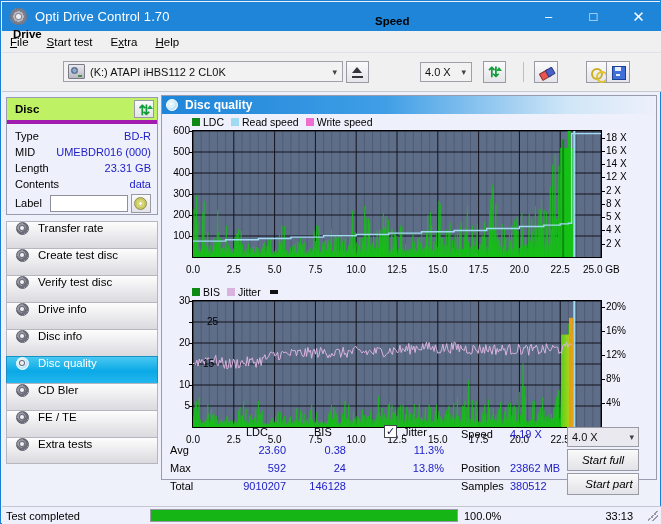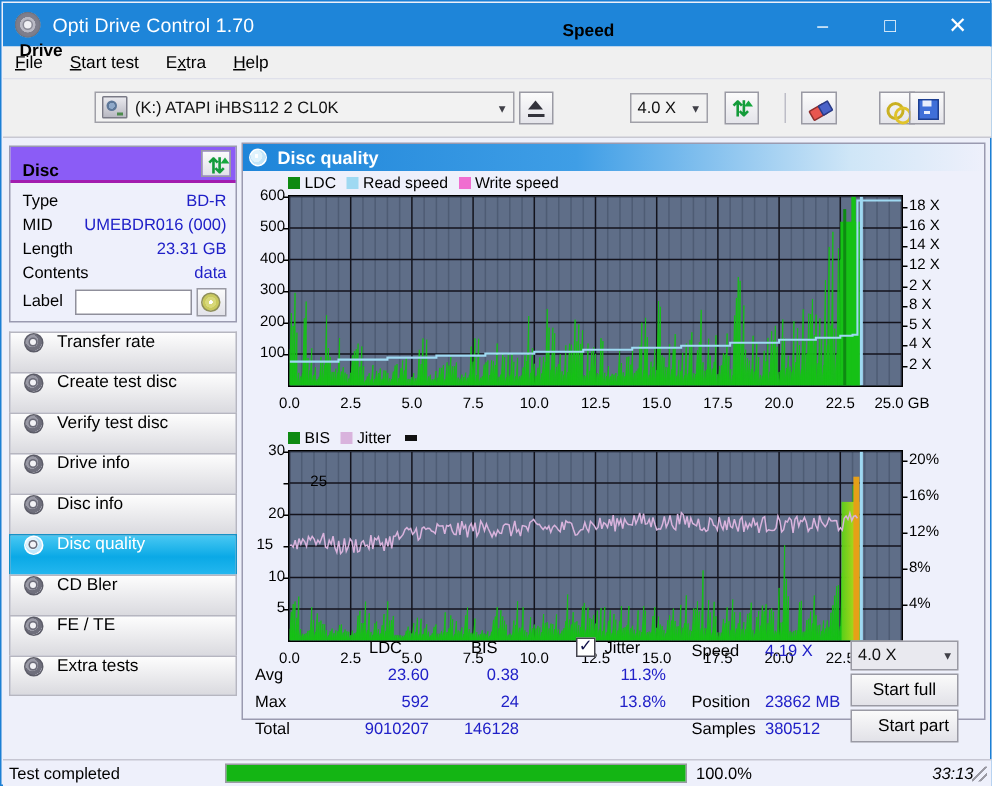--- a/index.html
+++ b/index.html
@@ -134,22 +134,22 @@
   .ic-save:after{
     content:"";position:absolute;left:4px;top:2px;width:6px;height:4px;background:#e8eefc;
     box-shadow:0 6px 0 -1px #e8eefc;
   }
   
   .disc-panel{
     position:absolute;left:5px;top:96px;width:152px;height:118px;
     background:#eef0fb;border:1px solid #9a9ab0;box-sizing:border-box;
   }
   .disc-head{
-    height:22px;border-bottom:2px solid #a21caf;display:flex;align-items:flex-end;
-    background:#8b5cf6;position:relative;
+    height:22px;border-bottom:4px solid #a21caf;display:flex;align-items:center;
+    background:#bef264;position:relative;
   }
   .disc-head .t{font-weight:bold;font-size:11.5px;margin-left:8px;color:#000;}
   #disc-refresh-btn{
     position:absolute;right:3px;top:2px;width:20px;height:18px;
     background:linear-gradient(#fbfbfb,#e2e2e9);border:1px solid #9a9aa4;
     display:flex;align-items:center;justify-content:center;box-sizing:border-box;
   }
   .disc-rows{padding:4px 6px 0 8px;}
   .disc-row{display:flex;justify-content:space-between;height:16px;align-items:center;}
   .disc-row .k{color:#000;font-size:11px;}
@@ -242,38 +242,38 @@
     font-size:11px;color:#10104a;line-height:11px;
   }
   #speed-combo2{
     position:absolute;left:405px;top:331px;width:72px;height:20px;
     background:#e9e9ef;border:1px solid #9a9aa4;box-sizing:border-box;
     display:flex;align-items:center;font-size:11px;padding-left:4px;color:#111;
   }
   #start-full-btn,#start-part-btn{
     position:absolute;left:405px;width:72px;height:22px;
     background:linear-gradient(#fafafa,#e2e2e8);border:1px solid #9a9aa4;box-sizing:border-box;
-    display:flex;align-items:center;justify-content:center;font-size:11.5px;color:#000;
+    display:flex;align-items:center;justify-content:center;font-size:11.5px;color:#000;font-style:italic;
   }
   #start-full-btn{top:353px;}
   #start-part-btn{top:377px;padding-left:12px;}
   
   .statusbar{
     position:absolute;left:1px;top:505px;width:659px;height:18px;
     background:#eef0fb;display:flex;align-items:center;
     border-top:1px solid #c6c6d2;box-sizing:border-box;
   }
   #status-text{width:140px;padding-left:4px;font-size:11px;color:#000;}
   #progress-track{
     width:308px;height:13px;background:#e4e4ec;border:1px solid #9a9aa4;box-sizing:border-box;
     position:relative;margin-left:4px;
   }
   #progress-fill{position:absolute;left:0;top:0;bottom:0;background:#14b514;}
   #progress-pct{margin-left:6px;width:60px;font-size:11px;color:#000;}
-  #elapsed-time{margin-left:auto;margin-right:12px;font-size:11px;color:#000;font-style:italic;}
+  #elapsed-time{margin-left:auto;margin-right:28px;font-size:11px;color:#000;}
   .resize-grip{
     position:absolute;right:2px;bottom:2px;width:10px;height:10px;
     background:
       linear-gradient(135deg,transparent 45%,#9a9aa4 45% 55%,transparent 55%),
       linear-gradient(135deg,transparent 70%,#9a9aa4 70% 80%,transparent 80%);
   }
 </style>
 </head>
 <body>
 
@@ -611,21 +611,21 @@
             <rect x="375.9296" y="16.799999999999997" width="4" height="109.2" fill="#e6a017"></rect>
             <path d="M 0.00 62.62 L 1.26 62.35 L 2.52 63.75 L 3.79 59.07 L 5.05 65.04 L 6.31 58.03 L 7.57 61.76 L 8.83 58.39 L 10.10 60.01 L 11.36 63.29 L 12.62 56.75 L 13.88 58.97 L 15.14 56.62 L 16.41 58.36 L 17.67 62.10 L 18.93 59.08 L 20.19 61.07 L 21.46 57.68 L 22.72 54.36 L 23.98 63.64 L 25.24 64.52 L 26.50 59.09 L 27.77 61.73 L 29.03 56.48 L 30.29 64.16 L 31.55 67.31 L 32.81 59.61 L 34.08 68.03 L 35.34 66.65 L 36.60 57.96 L 37.86 66.54 L 39.12 63.74 L 40.39 58.19 L 41.65 59.85 L 42.91 67.35 L 44.17 58.56 L 45.43 66.96 L 46.70 66.38 L 47.96 60.56 L 49.22 59.51 L 50.48 63.03 L 51.75 62.31 L 53.01 64.90 L 54.27 55.67 L 55.53 65.00 L 56.79 57.74 L 58.06 58.88 L 59.32 56.83 L 60.58 62.37 L 61.84 60.91 L 63.10 66.30 L 64.37 57.98 L 65.63 63.30 L 66.89 56.61 L 68.15 64.54 L 69.41 56.50 L 70.68 56.42 L 71.94 53.74 L 73.20 58.38 L 74.46 56.90 L 75.72 55.25 L 76.99 51.91 L 78.25 50.76 L 79.51 52.23 L 80.77 51.29 L 82.04 55.19 L 83.30 53.84 L 84.56 51.34 L 85.82 59.02 L 87.08 57.64 L 88.35 51.18 L 89.61 50.39 L 90.87 51.91 L 92.13 51.21 L 93.39 51.26 L 94.66 53.03 L 95.92 53.50 L 97.18 54.74 L 98.44 48.27 L 99.70 49.68 L 100.97 49.70 L 102.23 49.56 L 103.49 54.90 L 104.75 49.29 L 106.01 49.73 L 107.28 48.76 L 108.54 53.11 L 109.80 55.23 L 111.06 55.42 L 112.33 47.62 L 113.59 55.56 L 114.85 46.44 L 116.11 51.22 L 117.37 49.17 L 118.64 57.26 L 119.90 50.12 L 121.16 48.09 L 122.42 53.14 L 123.68 47.48 L 124.95 56.42 L 126.21 53.78 L 127.47 46.35 L 128.73 48.73 L 129.99 52.88 L 131.26 48.30 L 132.52 51.54 L 133.78 54.12 L 135.04 56.95 L 136.30 53.65 L 137.57 56.22 L 138.83 52.31 L 140.09 54.39 L 141.35 54.56 L 142.62 49.38 L 143.88 48.34 L 145.14 48.45 L 146.40 48.91 L 147.66 56.45 L 148.93 51.82 L 150.19 46.31 L 151.45 53.68 L 152.71 52.08 L 153.97 56.41 L 155.24 49.37 L 156.50 49.65 L 157.76 50.07 L 159.02 52.84 L 160.28 47.34 L 161.55 46.34 L 162.81 45.24 L 164.07 47.32 L 165.33 48.60 L 166.59 48.52 L 167.86 50.53 L 169.12 51.99 L 170.38 50.28 L 171.64 51.64 L 172.90 49.65 L 174.17 53.77 L 175.43 50.53 L 176.69 49.25 L 177.95 50.43 L 179.22 52.30 L 180.48 53.54 L 181.74 46.90 L 183.00 52.29 L 184.26 46.23 L 185.53 47.27 L 186.79 47.14 L 188.05 47.95 L 189.31 52.06 L 190.57 55.72 L 191.84 55.45 L 193.10 53.49 L 194.36 52.17 L 195.62 51.99 L 196.88 47.28 L 198.15 51.37 L 199.41 53.49 L 200.67 46.56 L 201.93 48.04 L 203.19 49.50 L 204.46 51.96 L 205.72 50.50 L 206.98 44.24 L 208.24 51.52 L 209.51 47.52 L 210.77 48.39 L 212.03 50.66 L 213.29 45.09 L 214.55 49.57 L 215.82 42.47 L 217.08 53.31 L 218.34 44.49 L 219.60 48.86 L 220.86 45.19 L 222.13 51.47 L 223.39 44.92 L 224.65 47.40 L 225.91 48.63 L 227.17 48.75 L 228.44 49.07 L 229.70 42.56 L 230.96 48.25 L 232.22 45.23 L 233.48 40.96 L 234.75 48.15 L 236.01 41.40 L 237.27 48.43 L 238.53 48.15 L 239.80 45.20 L 241.06 50.43 L 242.32 43.89 L 243.58 48.43 L 244.84 52.29 L 246.11 51.58 L 247.37 51.80 L 248.63 48.74 L 249.89 43.21 L 251.15 50.53 L 252.42 47.73 L 253.68 42.67 L 254.94 48.84 L 256.20 51.15 L 257.46 52.21 L 258.73 41.67 L 259.99 48.50 L 261.25 40.77 L 262.51 42.17 L 263.77 48.65 L 265.04 43.23 L 266.30 50.72 L 267.56 44.34 L 268.82 47.95 L 270.09 48.82 L 271.35 49.58 L 272.61 44.84 L 273.87 51.98 L 275.13 52.51 L 276.40 51.01 L 277.66 53.31 L 278.92 52.36 L 280.18 44.38 L 281.44 45.35 L 282.71 49.08 L 283.97 49.65 L 285.23 52.39 L 286.49 43.69 L 287.75 49.42 L 289.02 52.12 L 290.28 46.04 L 291.54 52.33 L 292.80 43.66 L 294.06 50.02 L 295.33 50.85 L 296.59 45.06 L 297.85 49.69 L 299.11 53.32 L 300.38 45.40 L 301.64 43.81 L 302.90 53.56 L 304.16 47.48 L 305.42 51.16 L 306.69 47.99 L 307.95 49.89 L 309.21 44.12 L 310.47 49.15 L 311.73 47.67 L 313.00 54.17 L 314.26 49.12 L 315.52 44.38 L 316.78 43.51 L 318.04 53.33 L 319.31 52.20 L 320.57 52.50 L 321.83 52.62 L 323.09 52.46 L 324.35 50.90 L 325.62 43.02 L 326.88 46.10 L 328.14 53.61 L 329.40 52.15 L 330.66 46.33 L 331.93 46.96 L 333.19 44.19 L 334.45 45.69 L 335.71 54.31 L 336.98 45.20 L 338.24 43.36 L 339.50 49.86 L 340.76 46.05 L 342.02 46.65 L 343.29 43.99 L 344.55 47.19 L 345.81 53.18 L 347.07 51.16 L 348.33 51.13 L 349.60 44.37 L 350.86 49.18 L 352.12 52.18 L 353.38 42.70 L 354.64 46.75 L 355.91 48.51 L 357.17 50.11 L 358.43 48.35 L 359.69 44.25 L 360.95 46.18 L 362.22 46.26 L 363.48 46.06 L 364.74 46.17 L 366.00 52.58 L 367.27 50.87 L 368.53 52.45 L 369.79 44.50 L 371.05 42.97 L 372.31 45.23 L 373.58 41.07 L 374.84 46.14 L 376.10 43.24 L 377.36 42.80 L 378.62 44.48 " fill="none" stroke="#d9b3dd" stroke-width="1"></path>
             <rect x="380.25600000000003" y="0" width="2" height="126" fill="#9fd9f2"></rect>
           </svg>
       </div>
       <div id="axes-bot">
           <div class="tick-lbl" style="left: 1px; top: 116px; width: 27px; text-align: right;">5</div>
           <div class="tick-mark" style="left: 27px; top: 122px; width: 3px; height: 1px;"></div>
           <div class="tick-lbl" style="left: 1px; top: 95px; width: 27px; text-align: right;">10</div>
           <div class="tick-mark" style="left: 27px; top: 101px; width: 3px; height: 1px;"></div>
-          <div class="tick-lbl" style="left: 1px; top: 74px; width: 27px; text-align: center;">15</div>
+          <div class="tick-lbl" style="left: 1px; top: 74px; width: 27px; text-align: left; padding-left: 40px;">15</div>
           <div class="tick-mark" style="left: 27px; top: 80px; width: 3px; height: 1px;"></div>
           <div class="tick-lbl" style="left: 1px; top: 53px; width: 27px; text-align: right;">20</div>
           <div class="tick-mark" style="left: 27px; top: 59px; width: 3px; height: 1px;"></div>
           <div class="tick-lbl" style="left: 1px; top: 32px; width: 27px; text-align: right; padding-left: 28px;">25</div>
           <div class="tick-mark" style="left: 27px; top: 38px; width: 3px; height: 1px;"></div>
           <div class="tick-lbl" style="left: 1px; top: 11px; width: 27px; text-align: right;">30</div>
           <div class="tick-mark" style="left: 27px; top: 17px; width: 3px; height: 1px;"></div>
           <div class="tick-lbl" style="left: 444px; top: 113px;">4%</div>
           <div class="tick-mark" style="left: 440px; top: 119px; width: 3px; height: 1px;"></div>
           <div class="tick-lbl" style="left: 444px; top: 89px;">8%</div>

